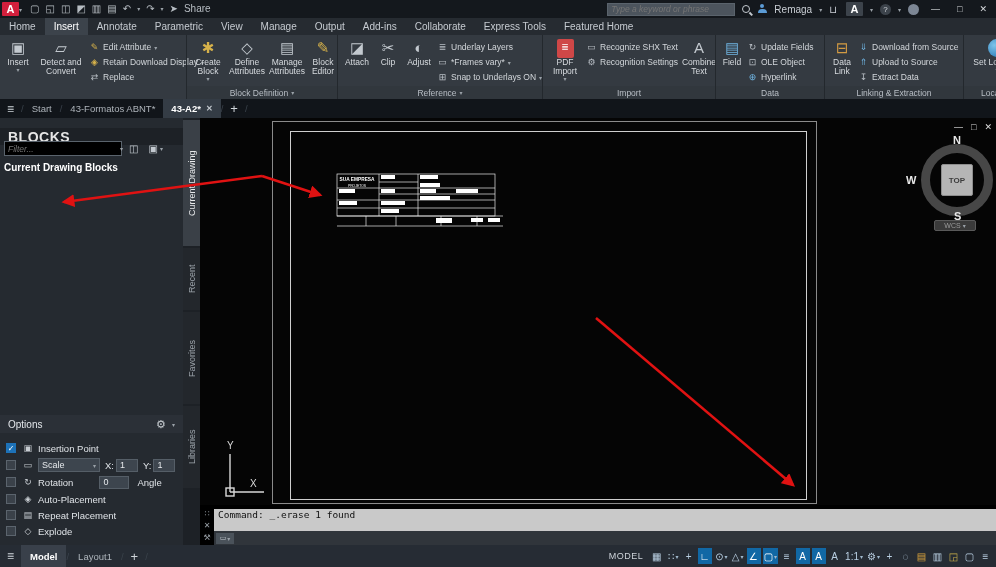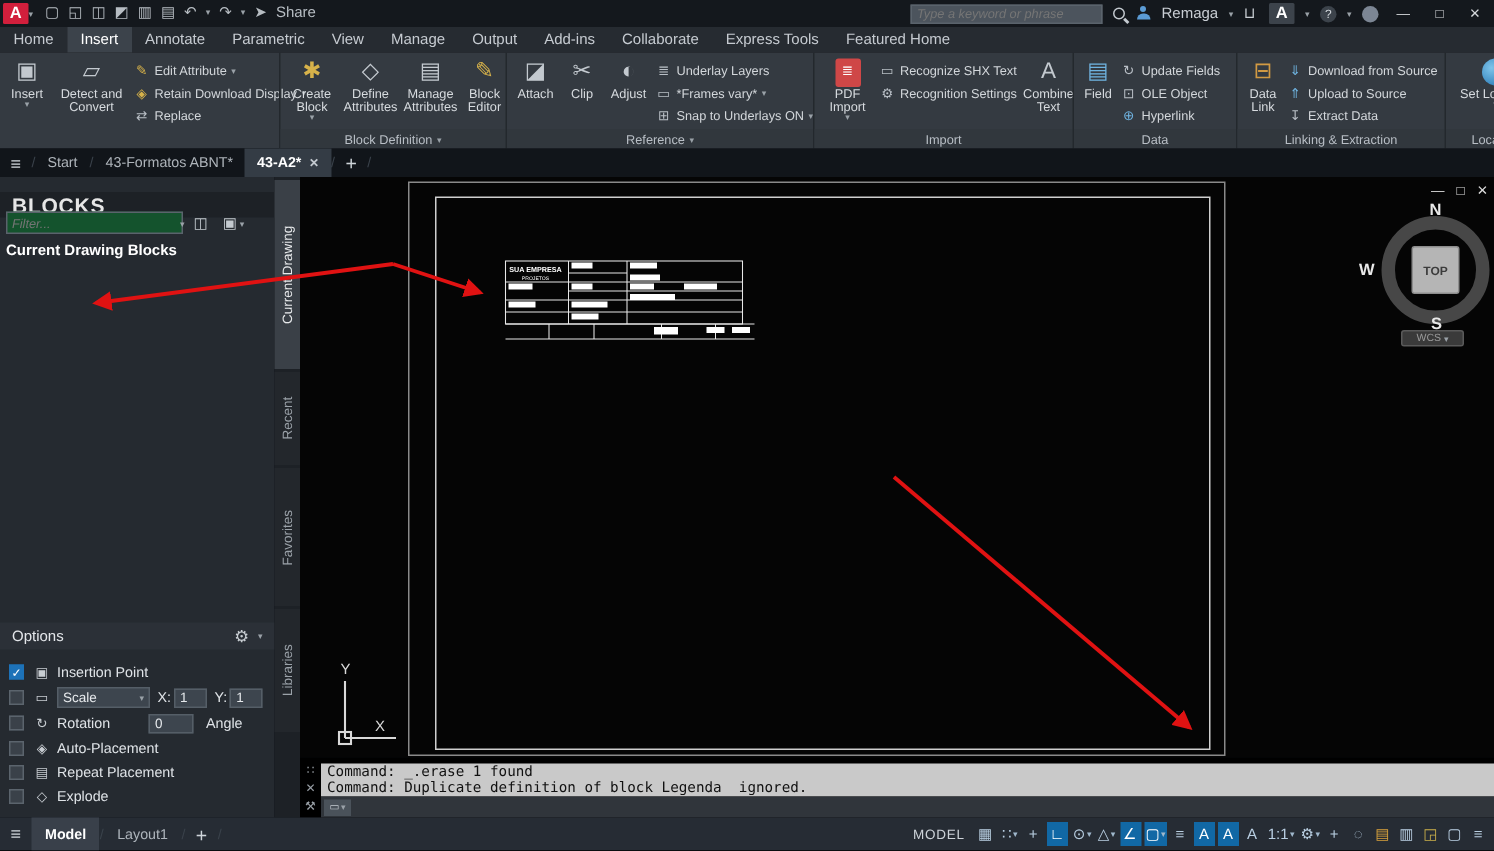--- a/index.html
+++ b/index.html
@@ -55,21 +55,21 @@
   .fmenu{padding:0 7px;display:flex;align-items:center;font-size:12px;color:#cfd5da;}
   .fclose{font-size:8px;color:#c3c9cf;}
   .fplus{font-size:13px;color:#cfd5da;padding:0 7px;display:flex;align-items:center;}
 
   
   #main{left:0;top:118px;width:996px;height:427px;}
   
   #palette{left:0;top:0;width:183px;height:427px;background:#252a30;}
   .pal-head{left:0;top:0;width:183px;height:17px;background:#1d2126;color:#e6e6e6;font-size:14px;font-weight:bold;display:flex;align-items:flex-end;padding-left:8px;letter-spacing:.5px;margin-top:10px;}
   .filterrow{left:4px;top:23px;width:175px;height:15px;display:flex;gap:4px;}
-  .filter{width:118px;height:15px;background:#14532d;border:1px solid #5a636c;display:flex;align-items:center;padding:0 3px;}
+  .filter{width:118px;height:15px;background:#000000;border:1px solid #5a636c;display:flex;align-items:center;padding:0 3px;}
   .filter input{flex:1;background:transparent;border:none;outline:none;font-style:italic;font-size:8.5px;color:#aeb5bb;font-family:"Liberation Sans",sans-serif;}
   .palbtn{height:15px;display:flex;align-items:center;gap:2px;color:#c3c9cf;font-size:10px;padding:0 3px;}
   .section{left:4px;top:44px;font-size:10px;font-weight:bold;color:#fff;}
   .tile{left:3px;top:57px;width:52px;height:56px;background:#0696d7;display:flex;flex-direction:column;align-items:center;}
   .thumb{margin-top:7px;width:42px;height:24px;border:1px solid #fff;position:relative;background:#0a5e86;}
   .thumb i{position:absolute;background:#fff;}
   .tile-label{margin-top:6px;font-size:9px;color:#fff;}
   
   #options{left:0;top:297px;width:183px;height:130px;}
   .opt-head{left:0;top:0;width:183px;height:18px;background:#2b3037;display:flex;align-items:center;color:#e3e6ea;font-size:10px;padding:0 8px;}
@@ -534,21 +534,21 @@
         <text x="44" y="47" fill="#d9d9d9" font-size="10">X</text>
       </svg>
     </div>
 
     <div id="cmd" class="abs">
       <div class="cmd-icons abs">
         <span>∷</span>
         <span>✕</span>
         <span>⚒</span>
       </div>
-      <div class="cmd-hist abs"><span>Command: _.erase 1 found</span><br><span>Command: Duplicate definition of block Legenda  ignored.</span></div>
+      <div class="cmd-hist abs"><span>Command: _.erase 1 found</span><br></div>
       <div class="cmd-input abs">
         <span class="chip">
           <span>▭</span>
             <span class="caret">▾</span>
         </span>
         <span class="prompt">Type a command</span>
       </div>
     </div>
   </div>
 

